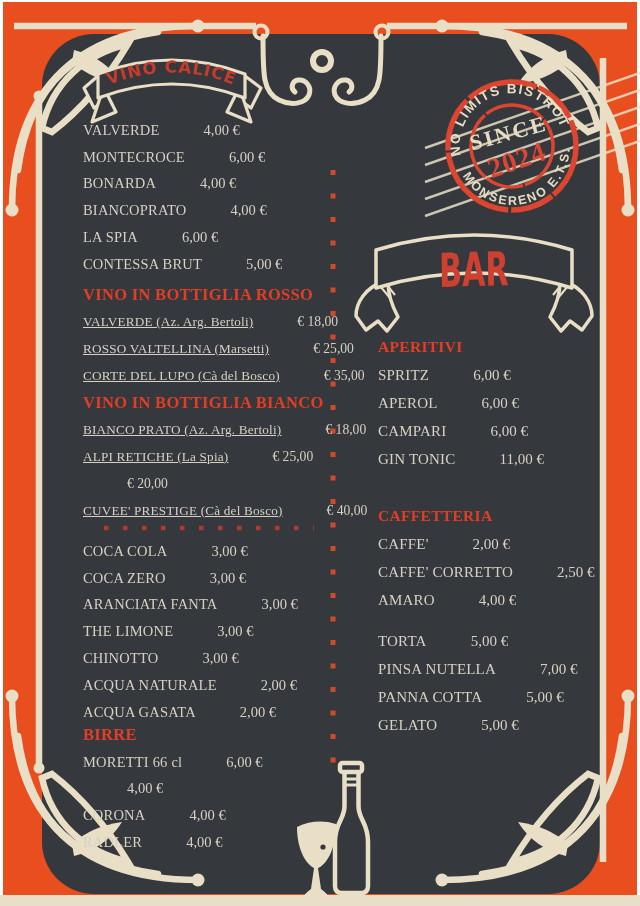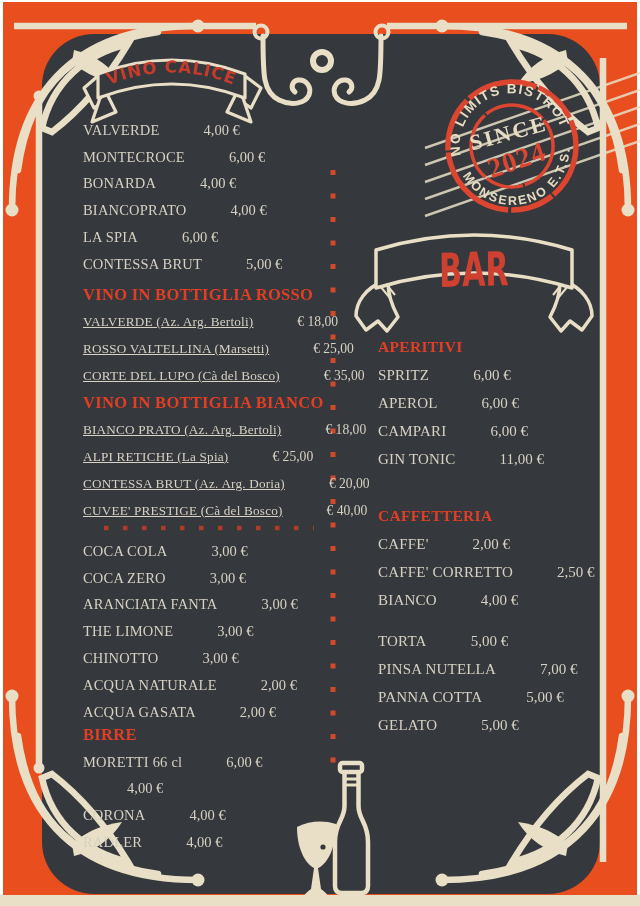--- a/index.html
+++ b/index.html
@@ -196,21 +196,20 @@
 
   <div class="row">
         <span class="label">BIANCO PRATO (Az. Arg. Bertoli)</span>
         <span class="price">€ 18,00</span>
       </div>
       <div class="row">
         <span class="label">ALPI RETICHE (La Spia)</span>
         <span class="price">€ 25,00</span>
       </div>
       <div class="row">
-        <span class="label">CONTESSA BRUT (Az. Arg. Doria)</span>
         <span class="price">€ 20,00</span>
       </div>
       <div class="row">
         <span class="label">CUVEE'  PRESTIGE (Cà del Bosco)</span>
         <span class="price">€ 40,00</span>
       </div>
     </div>
 </div>
 
 <div class="sec pad" style="left:83px;top:538px;width:240px">
@@ -296,21 +295,21 @@
 
   <div class="row">
         <span class="label">CAFFE'</span>
         <span class="price">2,00 €</span>
       </div>
       <div class="row">
         <span class="label">CAFFE' CORRETTO</span>
         <span class="price">2,50 €</span>
       </div>
       <div class="row">
-        <span class="label">BIANCO</span>
+        <span class="label">AMARO</span>
         <span class="price">4,00 €</span>
       </div>
     </div>
 </div>
 
 <div class="sec bar-sec" style="left:378px;top:627px;width:168px">
   <div>
 
   <div class="row">
         <span class="label">TORTA</span>

